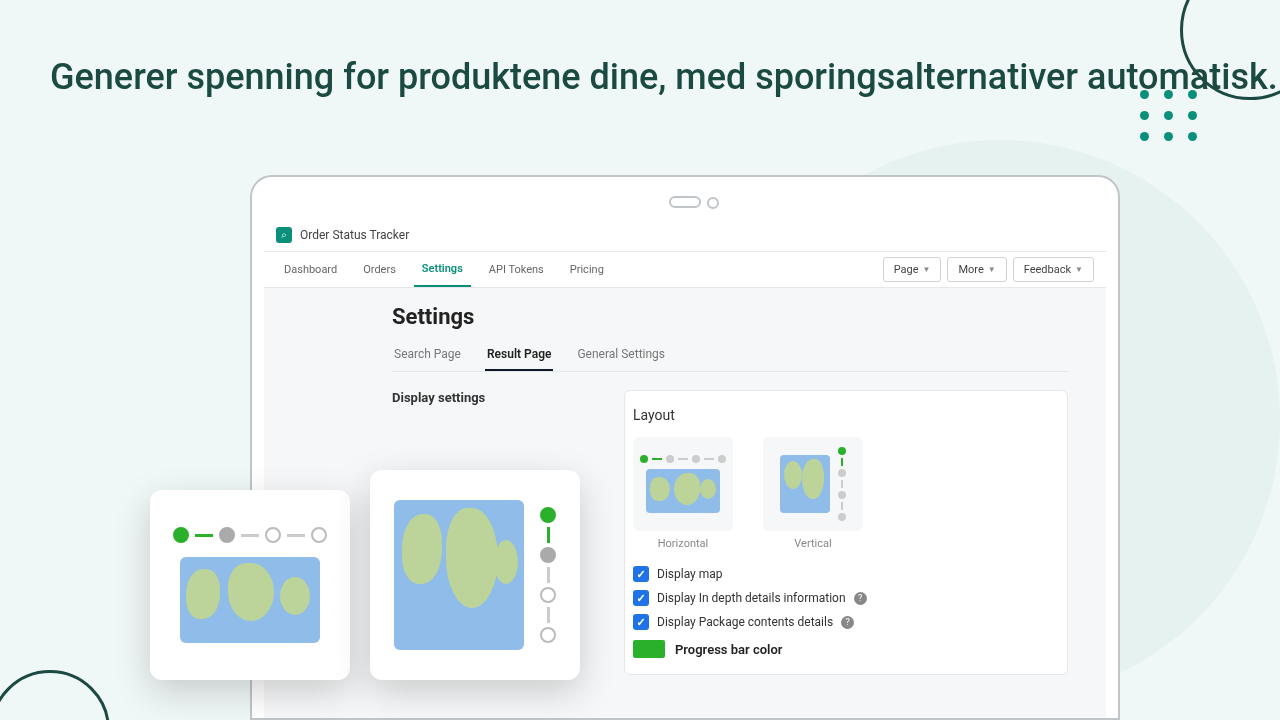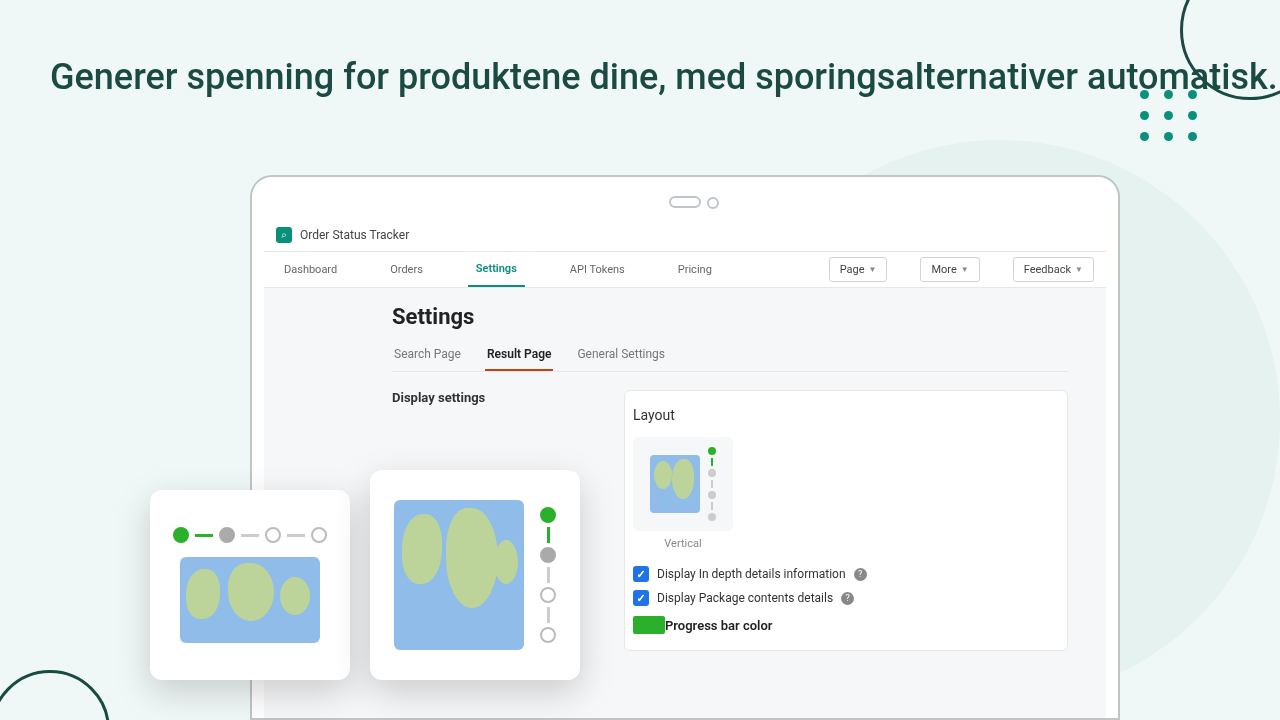--- a/index.html
+++ b/index.html
@@ -50,32 +50,32 @@
   }
   .tablet::after {
     content:"";
     position:absolute; top:20px; left:calc(50% + 22px);
     width:8px; height:8px; border:2px solid #bfc5c8; border-radius:50%;
   }
   .app { background:#f6f7f8; height:100%; border-radius:6px 6px 0 0; overflow:hidden; display:flex; flex-direction:column; }
   .app-header { display:flex; align-items:center; padding:8px 12px; background:#fff; border-bottom:1px solid #e5e7e8; gap:8px; }
   .app-logo { width:16px; height:16px; background:#0a8f7a; border-radius:3px; display:flex; align-items:center; justify-content:center; color:#fff; font-size:10px; }
   .app-title { font-size:12px; color:#444; }
-  .app-nav { display:flex; align-items:center; padding:0 12px; background:#fff; border-bottom:1px solid #e5e7e8;gap:27px; }
+  .app-nav { display:flex; align-items:center; padding:0 12px; background:#fff; border-bottom:1px solid #e5e7e8; }
   .nav-tab { padding:10px 8px; font-size:11px; color:#666; cursor:pointer; margin-right:10px; }
   .nav-tab.active { color:#0a8f7a; border-bottom:2px solid #0a8f7a; font-weight:600; }
   .nav-spacer { flex:1; }
   .nav-btn { border:1px solid #d0d4d6; background:#fff; padding:5px 10px; font-size:11px; color:#444; border-radius:3px; margin-left:6px; display:flex; align-items:center; gap:4px; cursor:pointer;}
   .caret { font-size:8px; color:#888; }
 
   .content { padding:16px 38px 0 128px; }
   .page-title { font-size:22px; font-weight:700; color:#222; margin-bottom:10px; }
   .subtabs { display:flex; border-bottom:1px solid #e5e7e8; gap:22px; margin-bottom:18px; }
   .subtab { padding:8px 2px; font-size:12px; color:#777; cursor:pointer; }
-  .subtab.active { color:#222; border-bottom:2px solid #c2410c; font-weight:600; }
+  .subtab.active { color:#222; border-bottom:2px solid #0f172a; font-weight:600; }
 
   .cols { display:flex; gap:22px; }
   .col-left { width:210px; }
   .section-title { font-size:13px; font-weight:700; color:#333; margin-bottom:22px; }
   .section-desc { font-size:11px; color:#777; line-height:1.5; }
   .panel { flex:1; background:#fff; border:1px solid #e5e7e8; border-radius:6px; padding:16px 8px; }
   .panel-title { font-size:14px; color:#333; margin-bottom:14px; }
   .layout-row { display:flex; gap:30px; margin-bottom:16px; }
   .layout-opt { text-align:center; }
   .layout-card { width:100px; height:94px; background:#f6f7f8; border-radius:6px; padding:8px; display:flex; flex-direction:column; gap:6px; align-items:center; justify-content:center; }
@@ -88,21 +88,21 @@
   .mini-progress-v { display:flex; flex-direction:column; align-items:center; gap:3px; }
   .mini-line-v { width:2px; height:8px; background:#ccc; }
   .mini-line-v.on { background:#2bb02b; }
   .mini-map { width:74px; height:44px; border-radius:4px; position:relative; overflow:hidden; }
   .mini-map.sq { width:50px; height:58px; }
   .layout-label { font-size:11px; color:#888; margin-top:6px; }
   .check-row { display:flex; align-items:center; gap:8px; font-size:12px; color:#333; margin-bottom:8px; }
   .checkbox { width:16px; height:16px; background:#1f73e6; border-radius:3px; display:flex; align-items:center; justify-content:center; cursor:pointer; }
   .checkbox::after { content:"✓"; color:#fff; font-size:11px; font-weight:bold; }
   .help-q { width:13px; height:13px; border-radius:50%; background:#888; color:#fff; font-size:9px; display:flex; align-items:center; justify-content:center; }
-  .swatch-row { display:flex; align-items:center; font-size:13px; color:#222; font-weight:600; margin-top:10px; }
+  .swatch-row { display:flex; align-items:center; gap:10px; font-size:13px; color:#222; font-weight:600; margin-top:10px; }
   .swatch { width:32px; height:18px; background:#2bb02b; border-radius:2px; }
 
   
   .float-card {
     position:absolute; background:#fff; border-radius:12px;
     box-shadow:0 12px 36px rgba(0,0,0,.18); padding:18px;
     z-index:5;
   }
   .float-h { top:490px; left:150px; width:200px; height:190px; display:flex; flex-direction:column; gap:14px; align-items:center; justify-content:center; }
   .float-v { top:470px; left:370px; width:210px; height:210px; display:flex; flex-direction:row; gap:16px; align-items:center; justify-content:center; }
@@ -176,38 +176,62 @@
         <div class="subtab">General Settings</div>
       </div>
       <div class="cols">
         <div class="col-left">
           <div class="section-title">Display settings</div>
         </div>
         <div class="panel">
           <div class="panel-title">Layout</div>
           <div class="layout-row">
             <div class="layout-opt">
+              <div class="layout-card">
+                <div class="mini-progress-h">
+                  <span class="mini-dot on"></span>
+                    <span class="mini-line on"></span>
+                  <span class="mini-dot"></span>
+                    <span class="mini-line"></span>
+                  <span class="mini-dot"></span>
+                    <span class="mini-line"></span>
+                  <span class="mini-dot"></span>
+                </div>
+                <div class="mini-map">
+                  <div class="mapbg"></div>
+                  <div class="land" style="top:8px;left:4px;width:20px;height:24px;border-radius:40% 50% 50% 40%"></div>
+                  <div class="land" style="top:4px;left:28px;width:26px;height:32px;border-radius:50% 40% 50% 50%"></div>
+                  <div class="land" style="top:10px;left:54px;width:16px;height:20px;border-radius:50%"></div>
+                </div>
+              </div>
+              <div class="layout-label">Horizontal</div>
+            </div>
+            <div class="layout-opt">
               <div class="layout-card vert">
                 <div class="mini-map sq">
                   <div class="mapbg"></div>
                   <div class="land" style="top:6px;left:4px;width:18px;height:28px;border-radius:50%"></div>
                   <div class="land" style="top:4px;left:22px;width:22px;height:40px;border-radius:50% 40% 50% 50%"></div>
                 </div>
                 <div class="mini-progress-v">
                   <span class="mini-dot on"></span>
                     <span class="mini-line-v on"></span>
                   <span class="mini-dot"></span>
                     <span class="mini-line-v"></span>
                   <span class="mini-dot"></span>
                     <span class="mini-line-v"></span>
                   <span class="mini-dot"></span>
                 </div>
               </div>
               <div class="layout-label">Vertical</div>
             </div>
+          </div>
+          <div class="check-row">
+            <div class="checkbox"></div>
+            <span>Display map</span>
           </div>
           <div class="check-row">
             <div class="checkbox"></div>
             <span>Display In depth details information</span>
             <span class="help-q">?</span>
           </div>
           <div class="check-row">
             <div class="checkbox"></div>
             <span>Display Package contents details</span>
             <span class="help-q">?</span>

